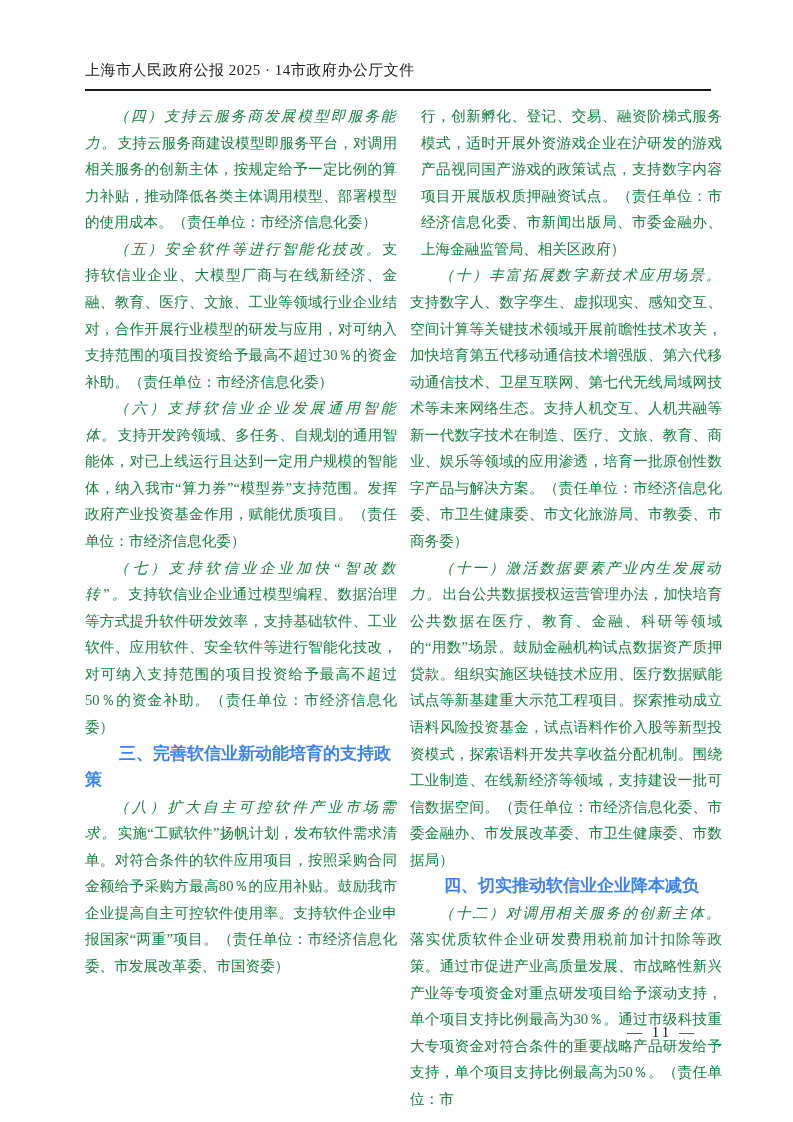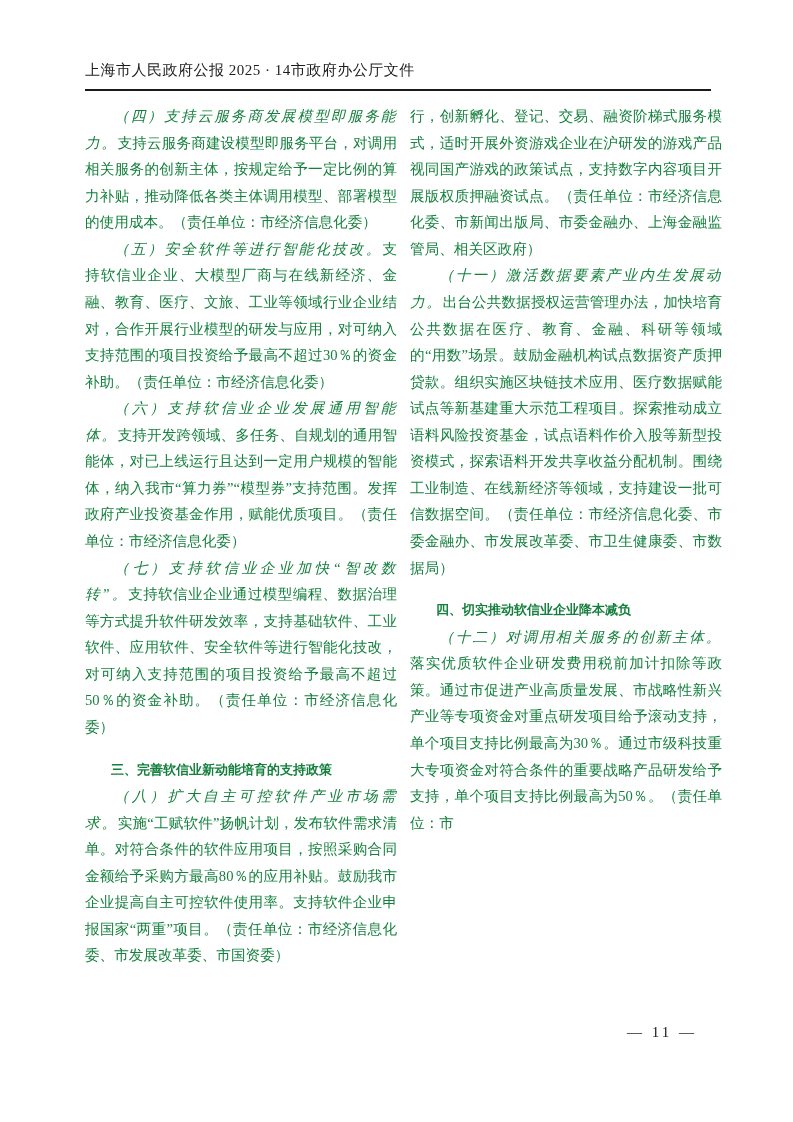--- a/index.html
+++ b/index.html
@@ -31,33 +31,32 @@
     gap: 13px;
   }
   .col { width: 312px; }
   .para {
     font-size: 14.6px;
     line-height: 26.57px;
     text-align: justify;
     text-indent: 2em;
     color: #15803d;
   }
-  .para.cont { text-indent: 0; }
+  .para.cont { text-indent: 0; margin-left: 11px; }
   .lead {
     font-style: italic;
     letter-spacing: 1.6px;
   }
   .section-heading {
     font-family: "Liberation Sans", "DejaVu Sans", sans-serif;
     font-weight: bold;
-    font-size: 13px;
+    font-size: 17px;
     line-height: 26.57px;
     text-indent: 2em;
-    color: #15803d;
-    margin-top: 16px;
+    color: #3b82f6;
   }
   .page-number {
     position: absolute;
     top: 1024px;
     right: 96px;
     font-size: 15px;
     letter-spacing: 3px;
     color: #1a1a1a;
   }
 </style>
@@ -76,20 +75,21 @@
     <p class="para"><span class="lead">（四）支持云服务商发展模型即服务能力。</span><span>支持云服务商建设模型即服务平台，对调用相关服务的创新主体，按规定给予一定比例的算力补贴，推动降低各类主体调用模型、部署模型的使用成本。（责任单位：市经济信息化委）</span></p>
     <p class="para"><span class="lead">（五）安全软件等进行智能化技改。</span><span>支持软信业企业、大模型厂商与在线新经济、金融、教育、医疗、文旅、工业等领域行业企业结对，合作开展行业模型的研发与应用，对可纳入支持范围的项目投资给予最高不超过30％的资金补助。（责任单位：市经济信息化委）</span></p>
     <p class="para"><span class="lead">（六）支持软信业企业发展通用智能体。</span><span>支持开发跨领域、多任务、自规划的通用智能体，对已上线运行且达到一定用户规模的智能体，纳入我市“算力券”“模型券”支持范围。发挥政府产业投资基金作用，赋能优质项目。（责任单位：市经济信息化委）</span></p>
     <p class="para"><span class="lead">（七）支持软信业企业加快“智改数转”。</span><span>支持软信业企业通过模型编程、数据治理等方式提升软件研发效率，支持基础软件、工业软件、应用软件、安全软件等进行智能化技改，对可纳入支持范围的项目投资给予最高不超过50％的资金补助。（责任单位：市经济信息化委）</span></p>
     <p class="section-heading">三、完善软信业新动能培育的支持政策</p>
     <p class="para"><span class="lead">（八）扩大自主可控软件产业市场需求。</span><span>实施“工赋软件”扬帆计划，发布软件需求清单。对符合条件的软件应用项目，按照采购合同金额给予采购方最高80％的应用补贴。鼓励我市企业提高自主可控软件使用率。支持软件企业申报国家“两重”项目。（责任单位：市经济信息化委、市发展改革委、市国资委）</span></p>
   </div>
 
   <div class="col">
     <p class="para cont">行，创新孵化、登记、交易、融资阶梯式服务模式，适时开展外资游戏企业在沪研发的游戏产品视同国产游戏的政策试点，支持数字内容项目开展版权质押融资试点。（责任单位：市经济信息化委、市新闻出版局、市委金融办、上海金融监管局、相关区政府）</p>
+    <p class="para"><span class="lead">（十）丰富拓展数字新技术应用场景。</span><span>支持数字人、数字孪生、虚拟现实、感知交互、空间计算等关键技术领域开展前瞻性技术攻关，加快培育第五代移动通信技术增强版、第六代移动通信技术、卫星互联网、第七代无线局域网技术等未来网络生态。支持人机交互、人机共融等新一代数字技术在制造、医疗、文旅、教育、商业、娱乐等领域的应用渗透，培育一批原创性数字产品与解决方案。（责任单位：市经济信息化委、市卫生健康委、市文化旅游局、市教委、市商务委）</span></p>
     <p class="para"><span class="lead">（十一）激活数据要素产业内生发展动力。</span><span>出台公共数据授权运营管理办法，加快培育公共数据在医疗、教育、金融、科研等领域的“用数”场景。鼓励金融机构试点数据资产质押贷款。组织实施区块链技术应用、医疗数据赋能试点等新基建重大示范工程项目。探索推动成立语料风险投资基金，试点语料作价入股等新型投资模式，探索语料开发共享收益分配机制。围绕工业制造、在线新经济等领域，支持建设一批可信数据空间。（责任单位：市经济信息化委、市委金融办、市发展改革委、市卫生健康委、市数据局）</span></p>
     <p class="section-heading">四、切实推动软信业企业降本减负</p>
     <p class="para"><span class="lead">（十二）对调用相关服务的创新主体。</span><span>落实优质软件企业研发费用税前加计扣除等政策。通过市促进产业高质量发展、市战略性新兴产业等专项资金对重点研发项目给予滚动支持，单个项目支持比例最高为30％。通过市级科技重大专项资金对符合条件的重要战略产品研发给予支持，单个项目支持比例最高为50％。（责任单位：市</span></p>
   </div>
 
 </div>
 
 <div class="page-number">— 11 —</div>
 
 </body></html>

